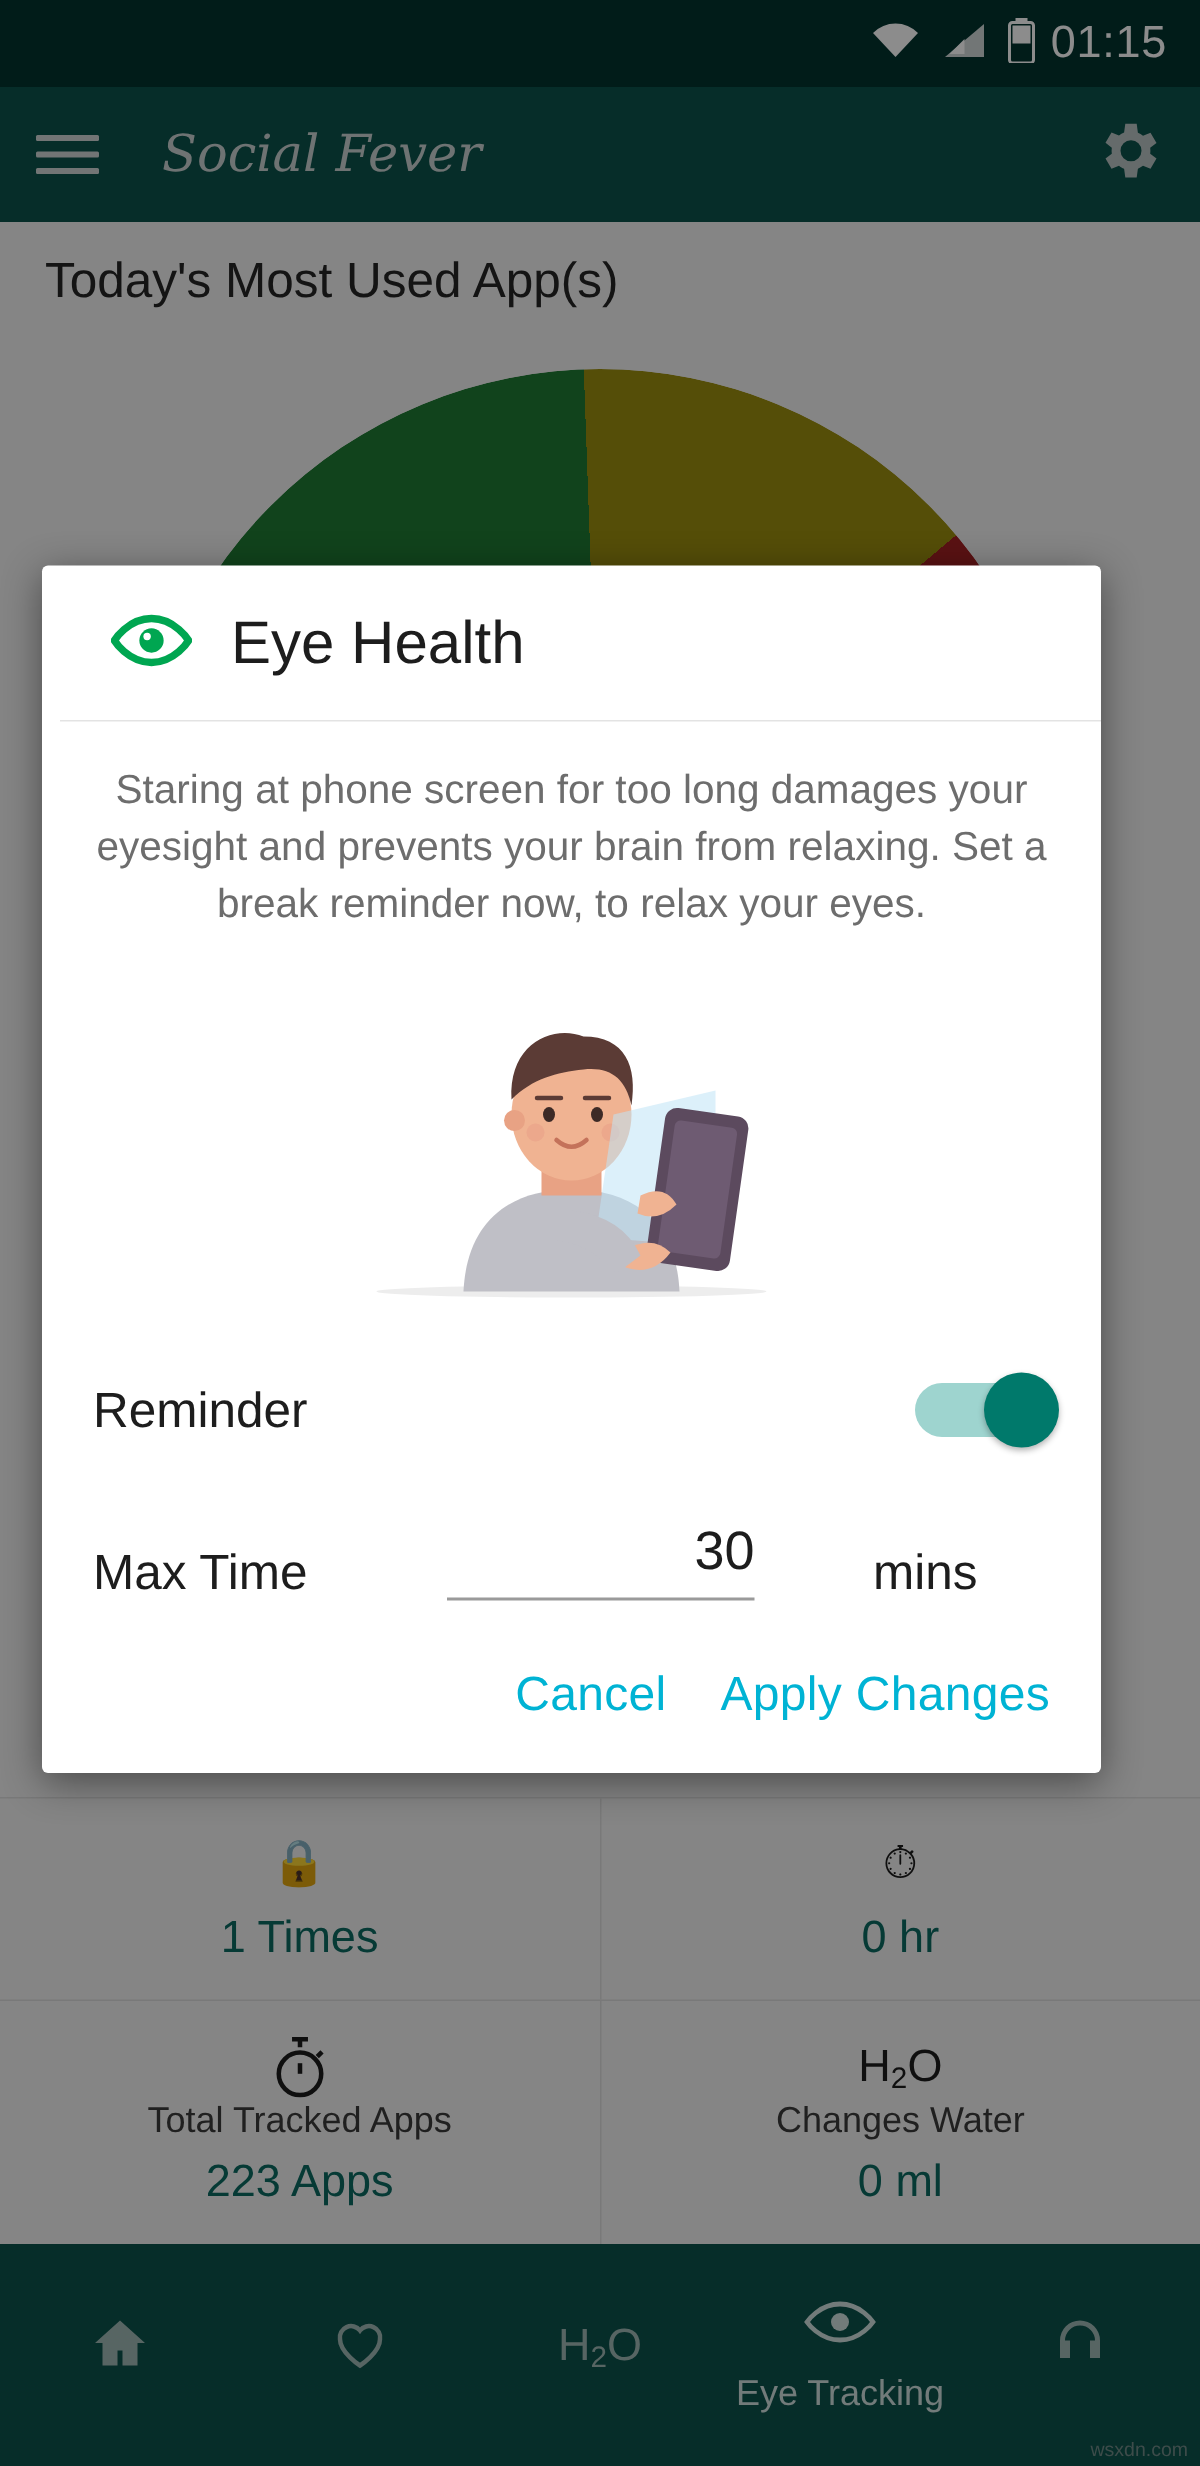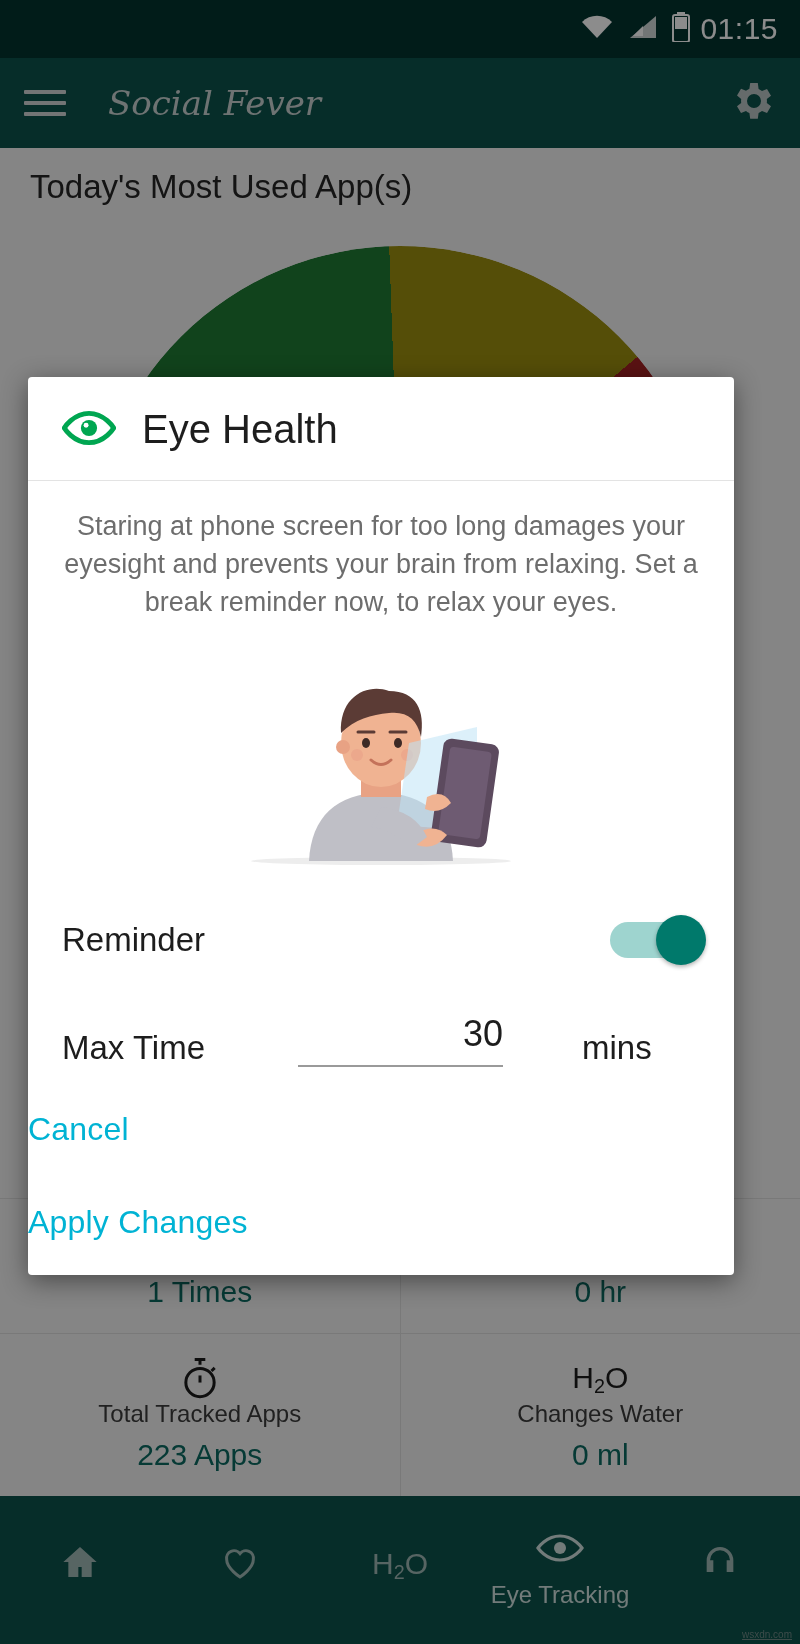--- a/index.html
+++ b/index.html
@@ -77,33 +77,33 @@
   .bottomnav{
     position:absolute;left:0;right:0;bottom:0;height:148px;
     background:#0c524b;display:flex;align-items:center;
   }
   .nav-item{
     flex:1;display:flex;flex-direction:column;align-items:center;gap:10px;
     color:#9fb8b5;font-size:24px;
   }
   .nav-item.active{color:#cfe0de;}
   .watermark{
-    position:absolute;right:8px;bottom:4px;font-size:10px;color:#6f8a87;text-decoration:underline;
+    position:absolute;right:8px;bottom:4px;font-size:13px;color:#6f8a87;
   }
   
   .scrim{position:absolute;inset:0;background:rgba(0,0,0,0.45);}
   .dialog{
     position:absolute;left:28px;top:377px;width:706px;
     background:#ffffff;border-radius:4px;
     box-shadow:0 6px 26px rgba(0,0,0,.45);
     overflow:hidden;
   }
   .dlg-head{
-    display:flex;align-items:center;gap:26px;
-    padding:30px 34px 28px 34px;border-bottom:1px solid #e3e3e3;
+    display:flex;align-items:flex-start;gap:26px;
+    padding:30px 34px 28px 34px;border-bottom:1px solid #e3e3e3;margin-left:12px;
   }
   .dlg-title{font-size:40px;color:#1d1d1d;}
   .dlg-body{padding:26px 34px 0 34px;}
   .dlg-desc{
     text-align:center;font-size:27px;line-height:38px;color:#6d6d6d;
   }
   .illus{height:230px;margin:26px 0 10px;position:relative;}
   .illus svg{position:absolute;left:50%;top:0;transform:translateX(-50%);}
   .row{
     display:flex;align-items:center;justify-content:space-between;
@@ -118,23 +118,22 @@
     background:#00796b;box-shadow:0 2px 4px rgba(0,0,0,.3);
   }
   .row.time{padding:36px 0 10px 0;align-items:flex-end;gap:36px;}
   .time-input{
     flex:0 0 auto;width:205px;margin-left:auto;margin-right:43px;
     border-bottom:2px solid #9a9a9a;text-align:right;
     font-size:36px;color:#1d1d1d;padding-bottom:10px;
   }
   .unit{font-size:33px;color:#1d1d1d;width:118px;text-align:left;}
   .actions{
-    display:flex;justify-content:flex-end;gap:56px;
+    display:flex;justify-content:flex-end;gap:36px;
     padding:34px 34px 34px 0;
-    flex-direction:column;
   }
   .act{font-size:32px;color:#00b3d4;letter-spacing:0.2px;}
   .sub{font-size:0.66em;vertical-align:-0.25em;}
 </style>
 </head>
 <body>
 
 <div class="app">
 
   <div class="statusbar">

